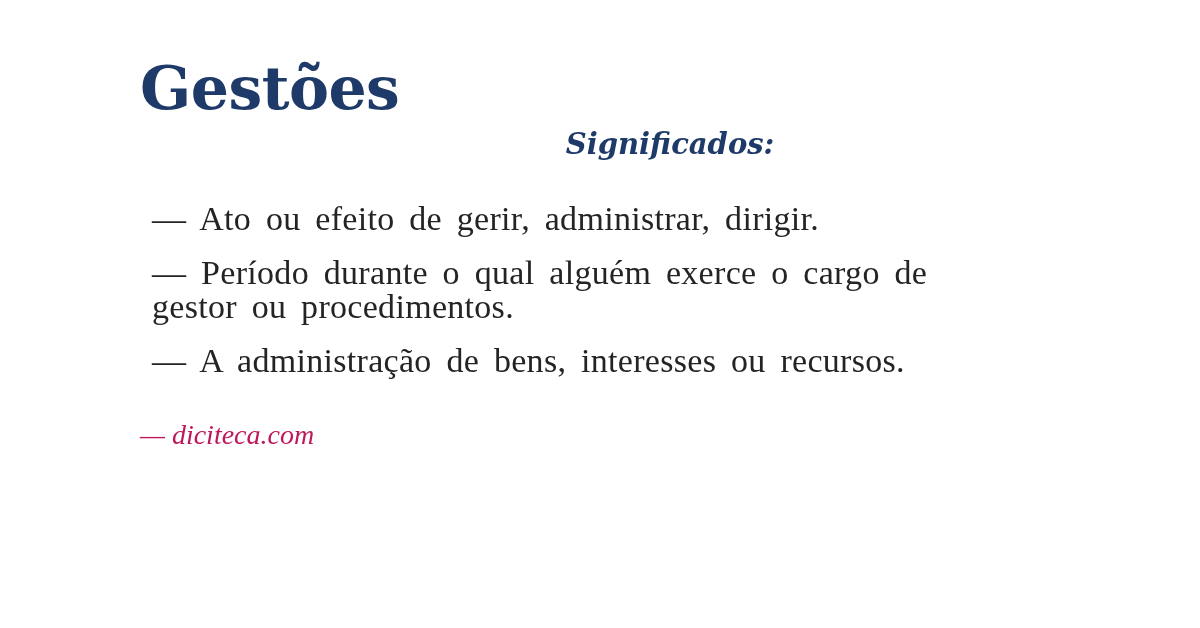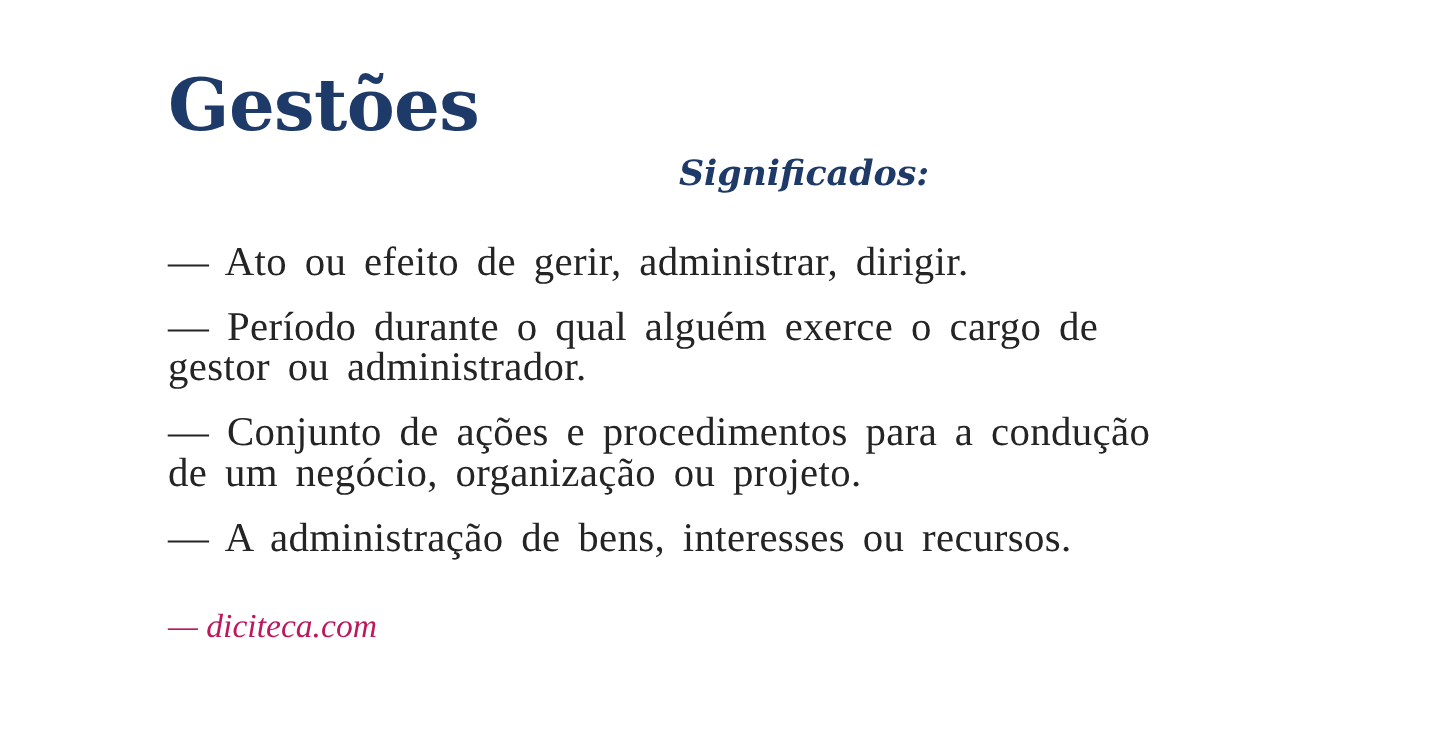--- a/index.html
+++ b/index.html
@@ -37,21 +37,21 @@
     font-size: 29px;
     line-height: 1.2;
     color: #1e3a68;
     text-align: center;
   }
   .definitions {
     margin-top: 40px;
     width: 840px;
   }
   .definition-item {
-    margin: 0 0 20px 0;
+    margin: 0 0 20px 12px;
     font-family: "Liberation Serif", serif;
     font-size: 34px;
     line-height: 34px;
     letter-spacing: 0.3px;
     word-spacing: 6px;
     color: #242424;
   }
   .attribution {
     margin: 40px 0 0 0;
     font-family: "Liberation Serif", serif;
@@ -63,19 +63,18 @@
 </style>
 </head>
 <body>
 
 <div class="card">
   <h1 class="word-title">Gestões</h1>
   <h2 class="subtitle">Significados:</h2>
 
   <div class="definitions">
     <p class="definition-item">— Ato ou efeito de gerir, administrar, dirigir.</p>
-    <p class="definition-item">— Período durante o qual alguém exerce o cargo de gestor ou administrador.</p>
-    <p class="definition-item">— Conjunto de ações e procedimentos para a condução de um negócio, organização ou projeto.</p>
+    <p class="definition-item">— Período durante o qual alguém exerce o cargo de gestor ou procedimentos.</p>
     <p class="definition-item">— A administração de bens, interesses ou recursos.</p>
   </div>
 
   <p class="attribution">— diciteca.com</p>
 </div>
 
 </body></html>

